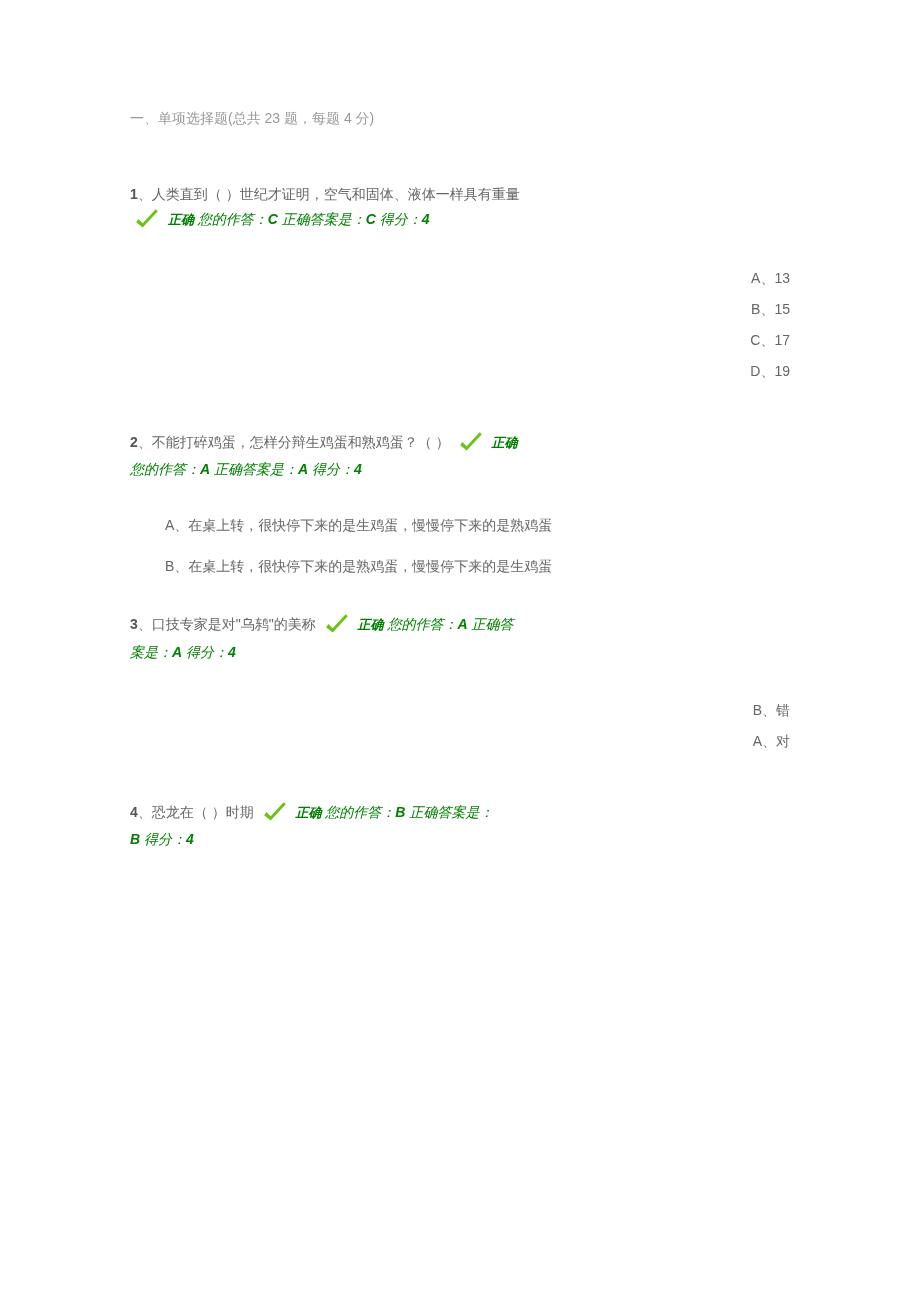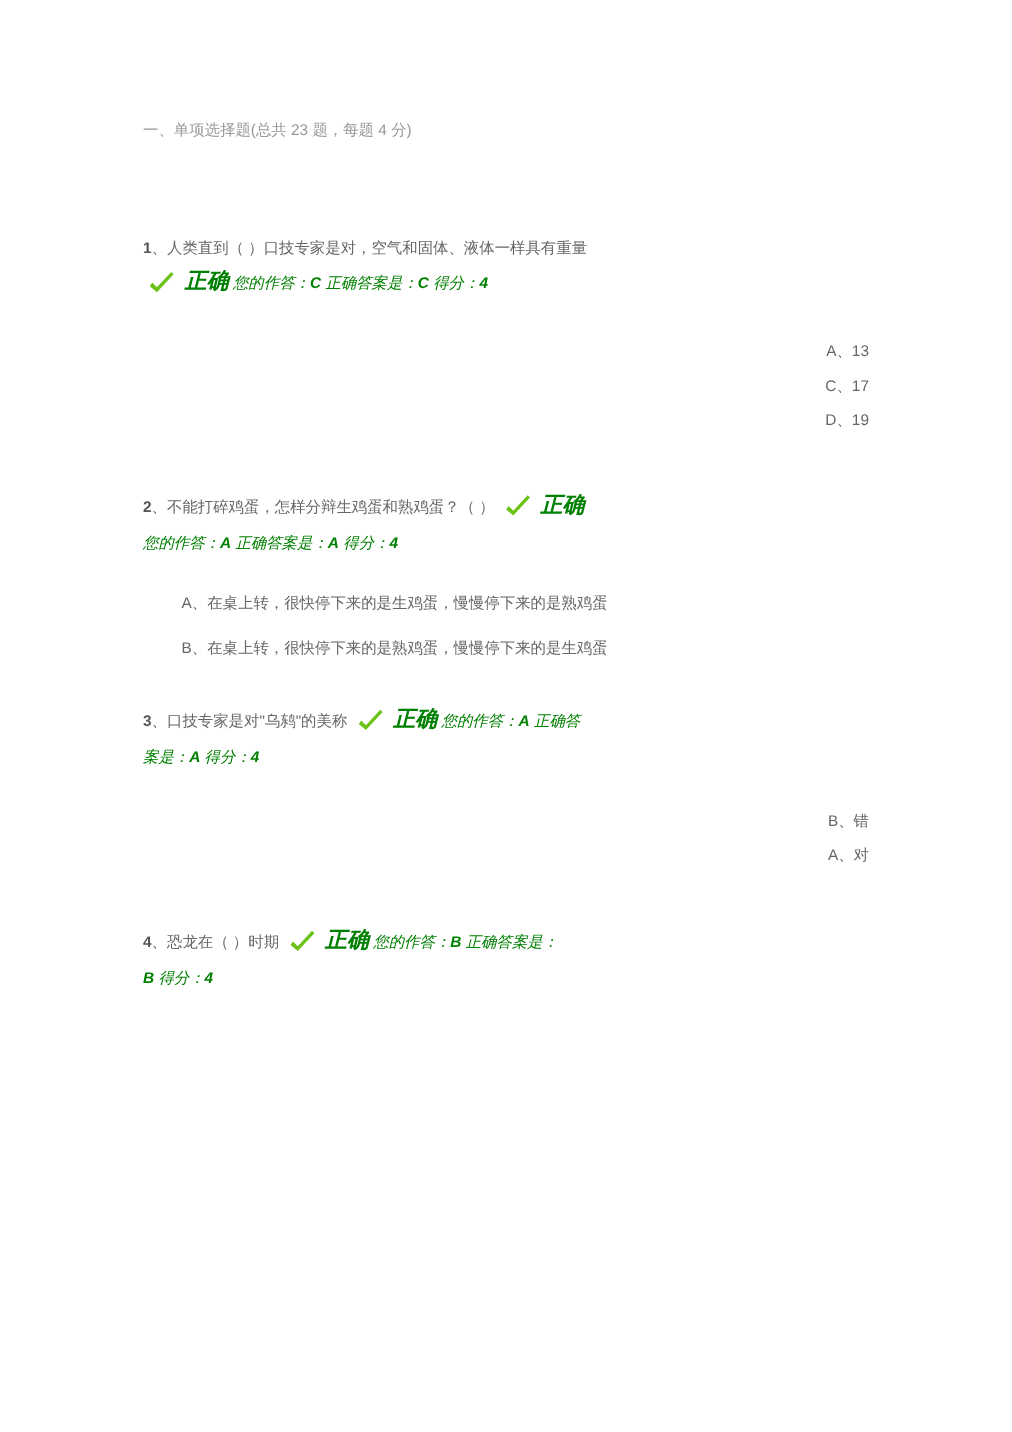--- a/index.html
+++ b/index.html
@@ -11,21 +11,21 @@
       font-family: "Microsoft YaHei", "SimSun", Arial, sans-serif;
       background: #fff;
       width: 920px;
       padding: 110px 130px 60px 130px;
       font-size: 14px;
       color: #333;
     }
     .section-title {
       color: #999;
       font-size: 14px;
-      margin-bottom: 85px;
+      margin-bottom: 54px;
     }
     .question-block {
       margin-bottom: 28px;
     }
     .question-text {
       color: #666;
       font-size: 14px;
       line-height: 1.8;
     }
     .question-text .qnum {
@@ -44,21 +44,21 @@
       height: 100%;
     }
     .result-line {
       line-height: 1.8;
       margin-bottom: 30px;
     }
     .correct-label {
       color: #008000;
       font-weight: bold;
       font-style: italic;
-      font-size: 20px;
+      font-size: 13px;
     }
     .answer-info {
       color: #008000;
       font-style: italic;
       font-size: 14px;
     }
     .answer-letter {
       font-weight: bold;
       color: #008000;
       font-style: italic;
@@ -88,35 +88,36 @@
       line-height: 2.2;
     }
   </style>
 </head>
 <body>
 
 <div class="section-title">一、单项选择题(总共 23 题，每题 4 分)</div>
 
 <div class="question-block">
   <div class="question-text">
-    <span class="qnum">1</span><span>、</span><span>人类直到（ ）口技专家是对，空气和固体、液体一样具有重量</span>
+    <span class="qnum">1</span><span>、</span><span>人类直到（ ）世纪才证明，空气和固体、液体一样具有重量</span>
   </div>
   <div class="result-line">
     <span class="check-icon">
       <svg viewBox="0 0 24 24">
           <path d="M2 14 L8 19 L22 4 L20 2 L8 15 L4 11 Z" fill="#6ac315"></path>
         </svg>
     </span>
     <span class="correct-label">正确</span>
     <span class="answer-info"> <span>您的作答：</span><span class="answer-letter">C</span></span>
     <span class="answer-info"> <span>正确答案是：</span><span class="answer-letter">C</span></span>
     <span class="answer-info"> <span>得分：</span><span class="answer-letter">4</span></span>
   </div>
   <div class="options">
     <div class="option-item"><span>A、</span><span>13</span></div>
+    <div class="option-item"><span>B、</span><span>15</span></div>
     <div class="option-item"><span>C、</span><span>17</span></div>
     <div class="option-item"><span>D、</span><span>19</span></div>
   </div>
 </div>
 
 <div class="question-block">
   <div class="inline-flow">
     <span class="question-text"><span class="qnum">2</span><span>、</span><span>不能打碎鸡蛋，怎样分辩生鸡蛋和熟鸡蛋？（ ）</span></span>
     <span class="check-icon">
       <svg viewBox="0 0 24 24">

